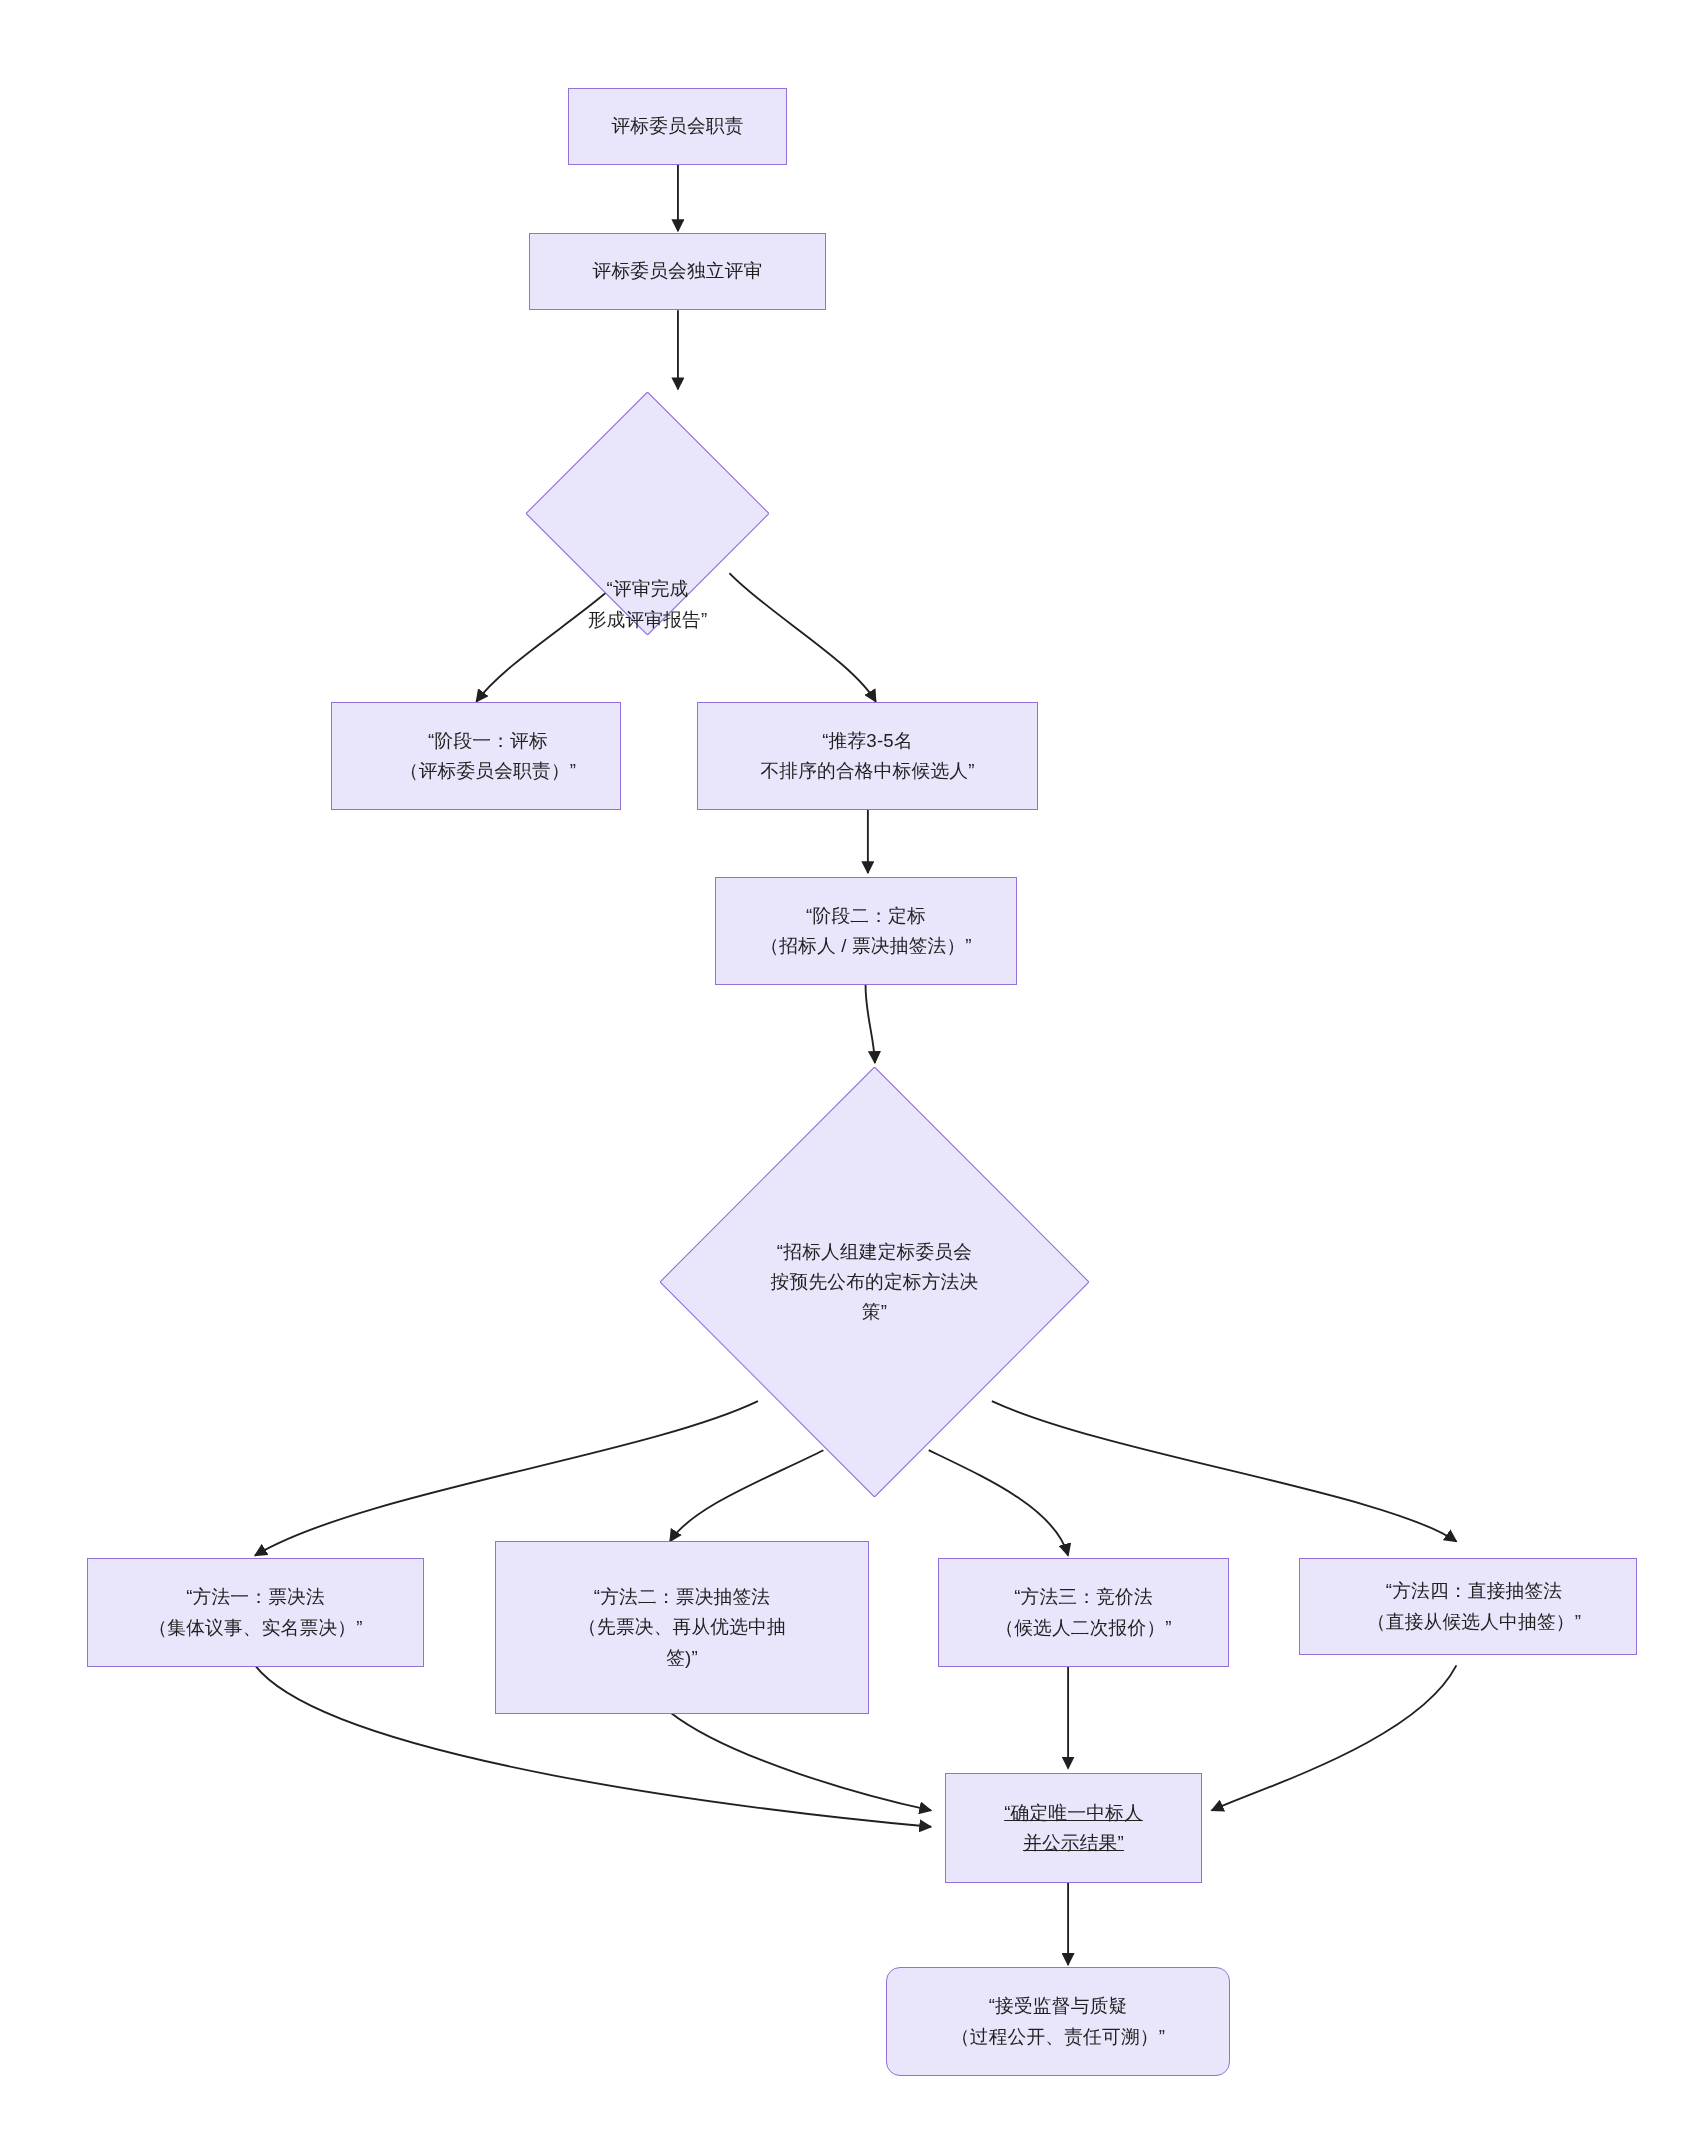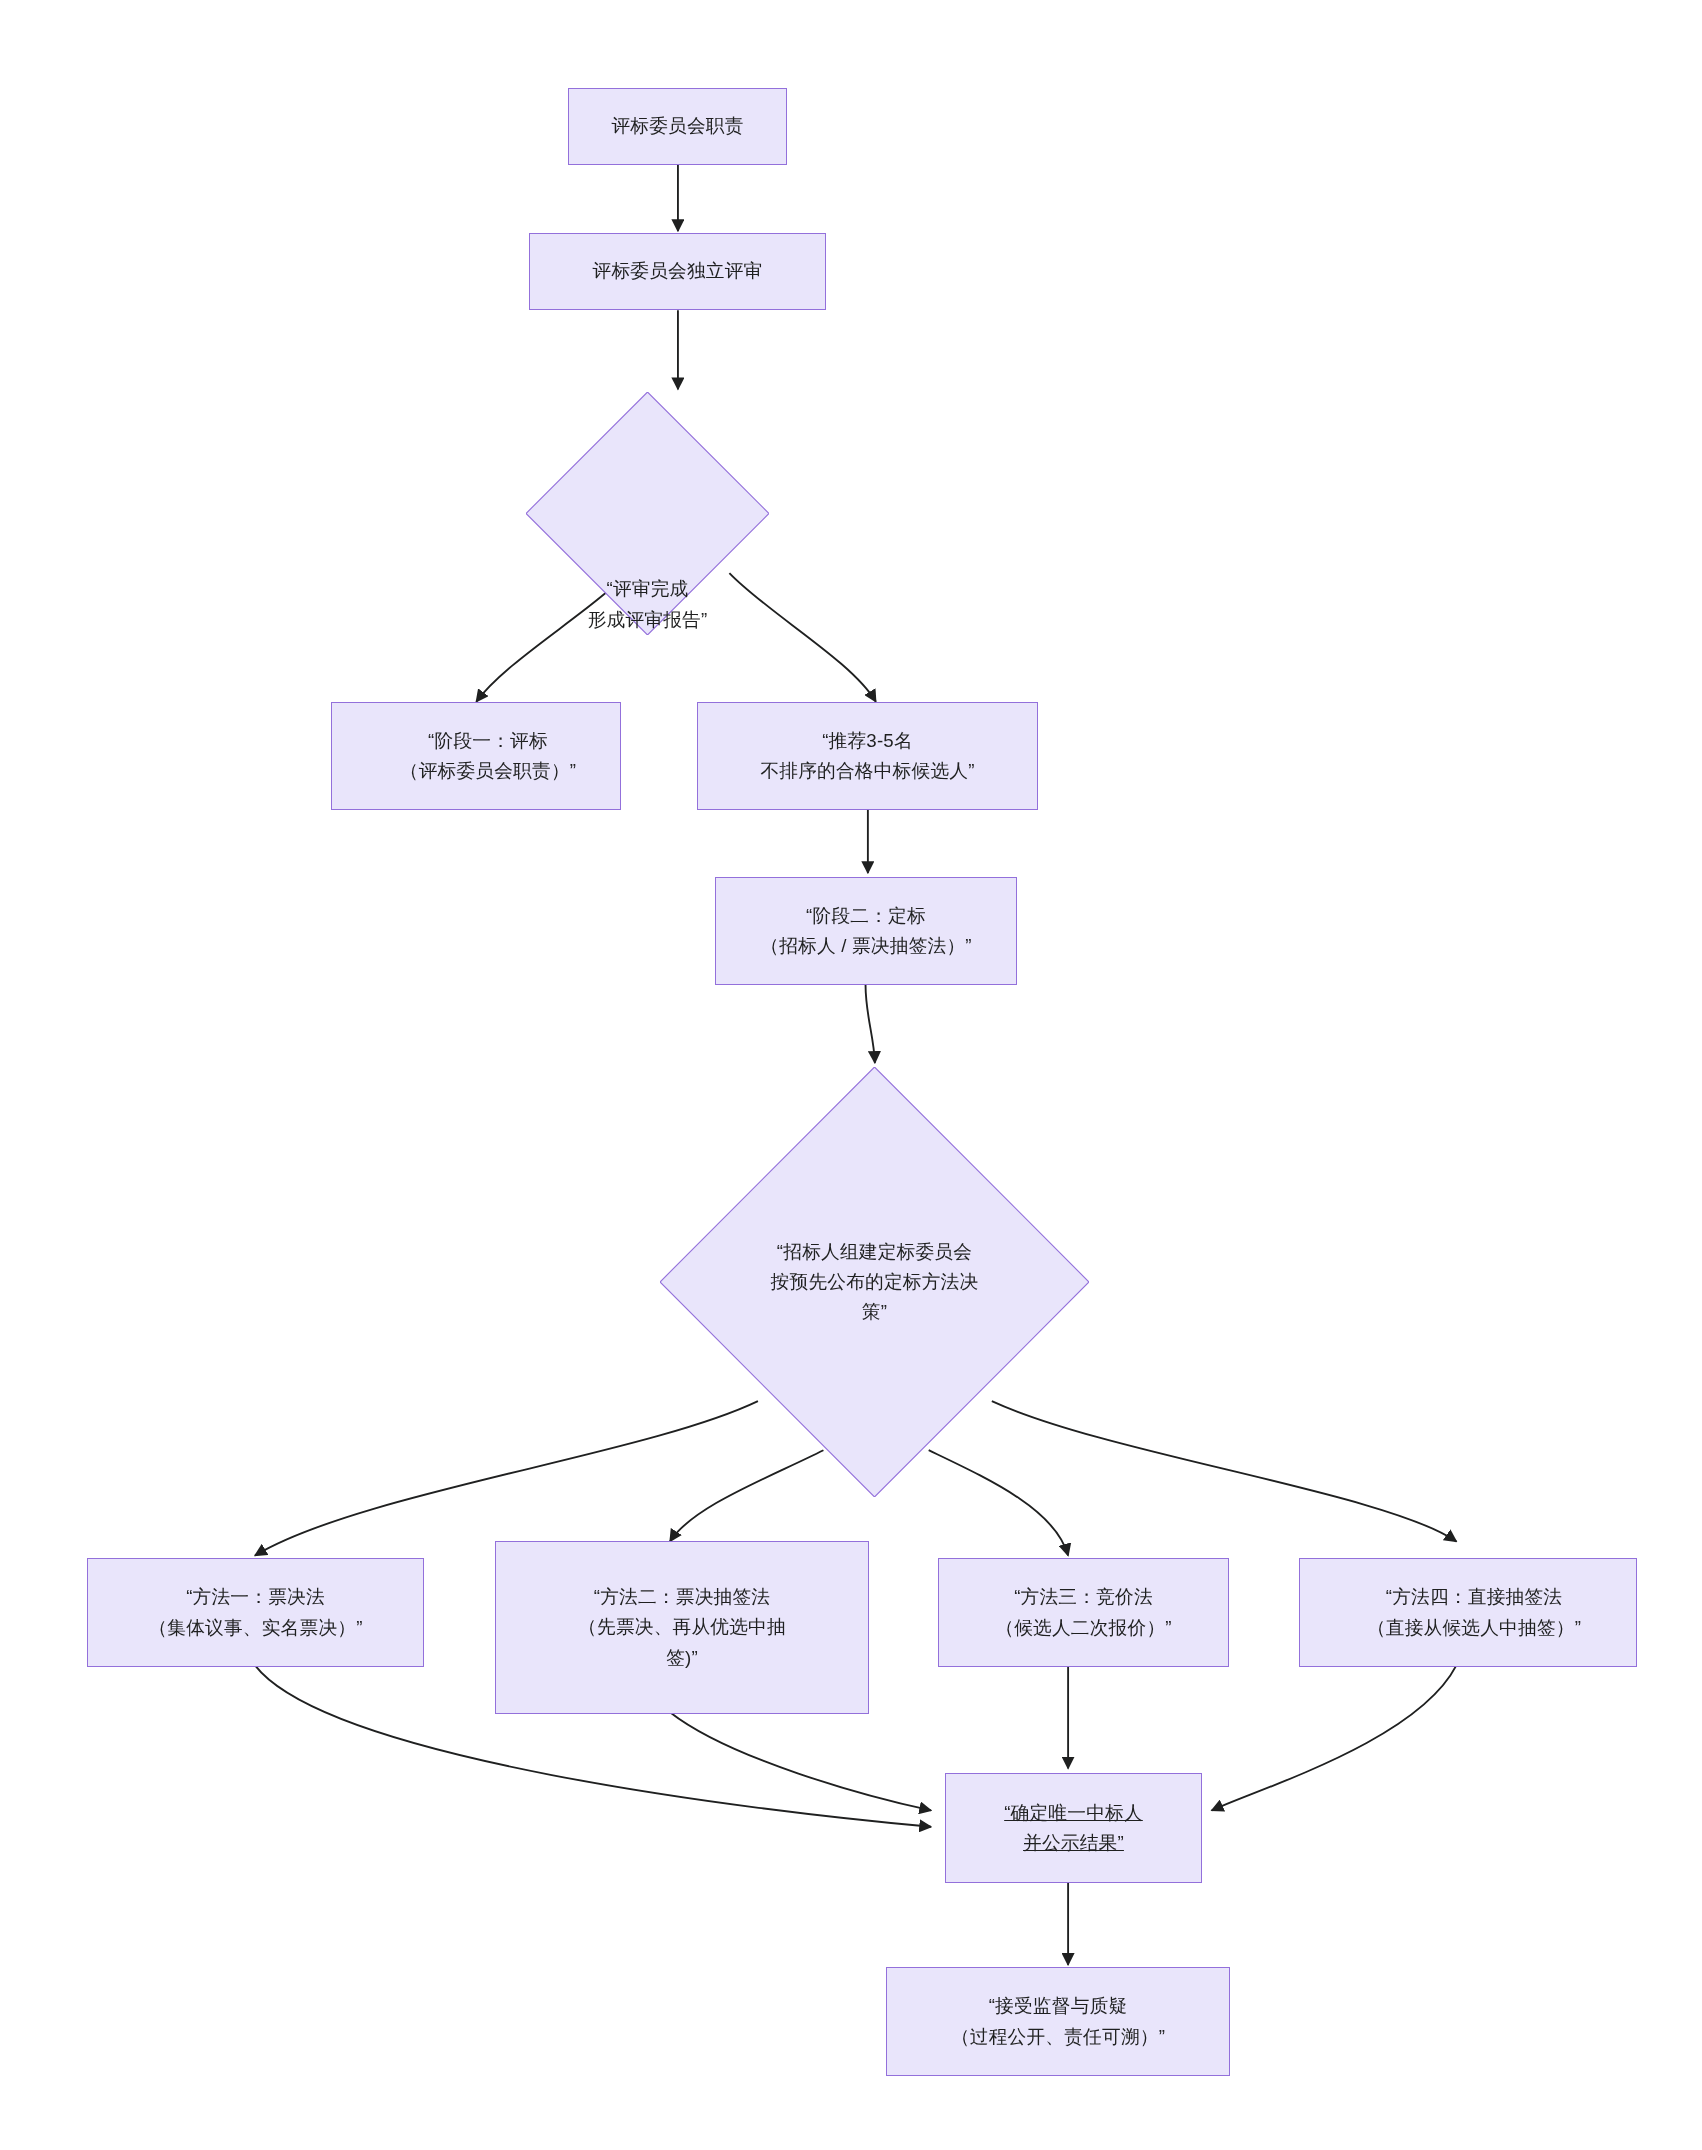--- a/index.html
+++ b/index.html
@@ -159,29 +159,29 @@
     <span>“方法二：票决抽签法
 （先票决、再从优选中抽
 签)”</span>
   </div>
 
   <div class="node rect" style="left:938px; top:1558px; width:291px; height:109px;">
     <span>“方法三：竞价法
 （候选人二次报价）”</span>
   </div>
 
-  <div class="node rect" style="left:1299px; top:1558px; width:338px; height:109px;padding-left:12px;">
+  <div class="node rect" style="left:1299px; top:1558px; width:338px; height:97px;padding-left:12px;">
     <span>“方法四：直接抽签法
 （直接从候选人中抽签）”</span>
   </div>
 
   <div class="node rect" style="left:945px; top:1773px; width:257px; height:110px;text-decoration:underline;">
     <span>“确定唯一中标人
 并公示结果”</span>
   </div>
 
-  <div class="node rect" style="left:886px; top:1967px; width:344px; height:109px;">
+  <div class="node rect" style="left:886px; top:1967px; width:344px; height:109px;border-radius:14px;">
     <span>“接受监督与质疑
 （过程公开、责任可溯）”</span>
   </div>
 
 </div>
 
 
 </body></html>

